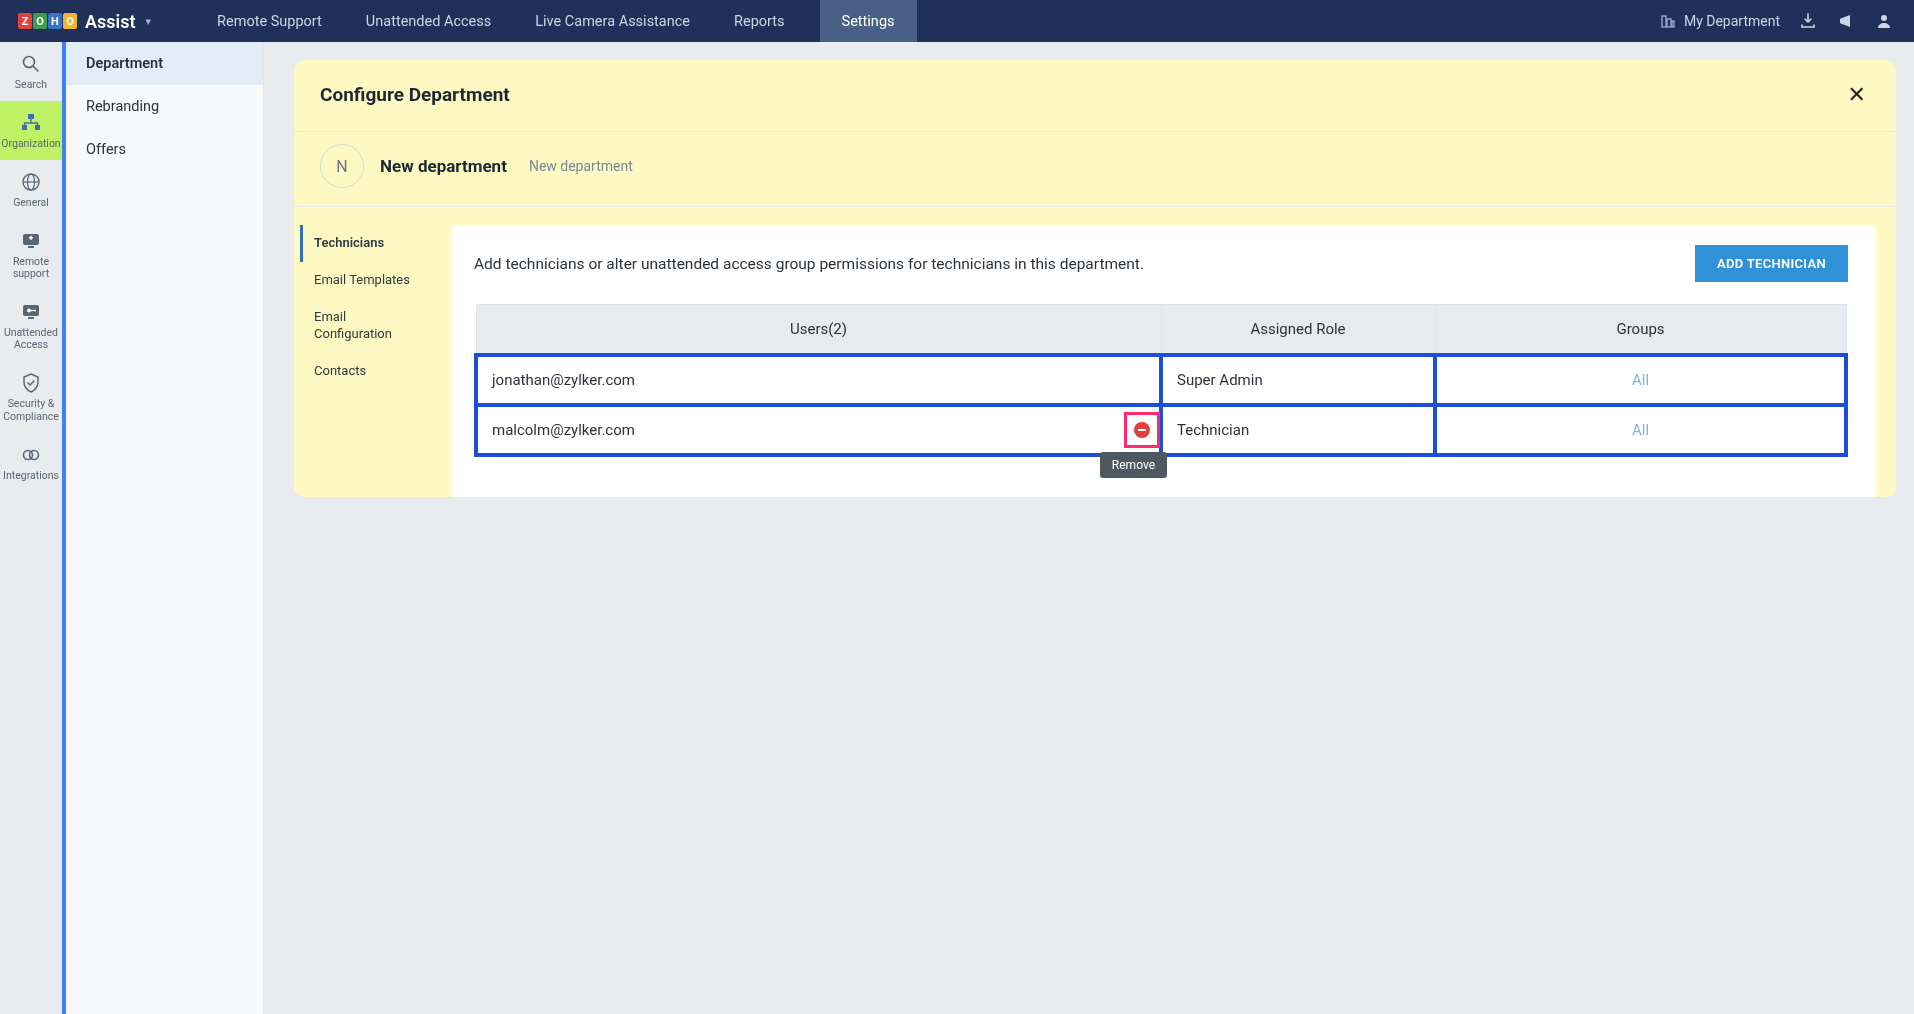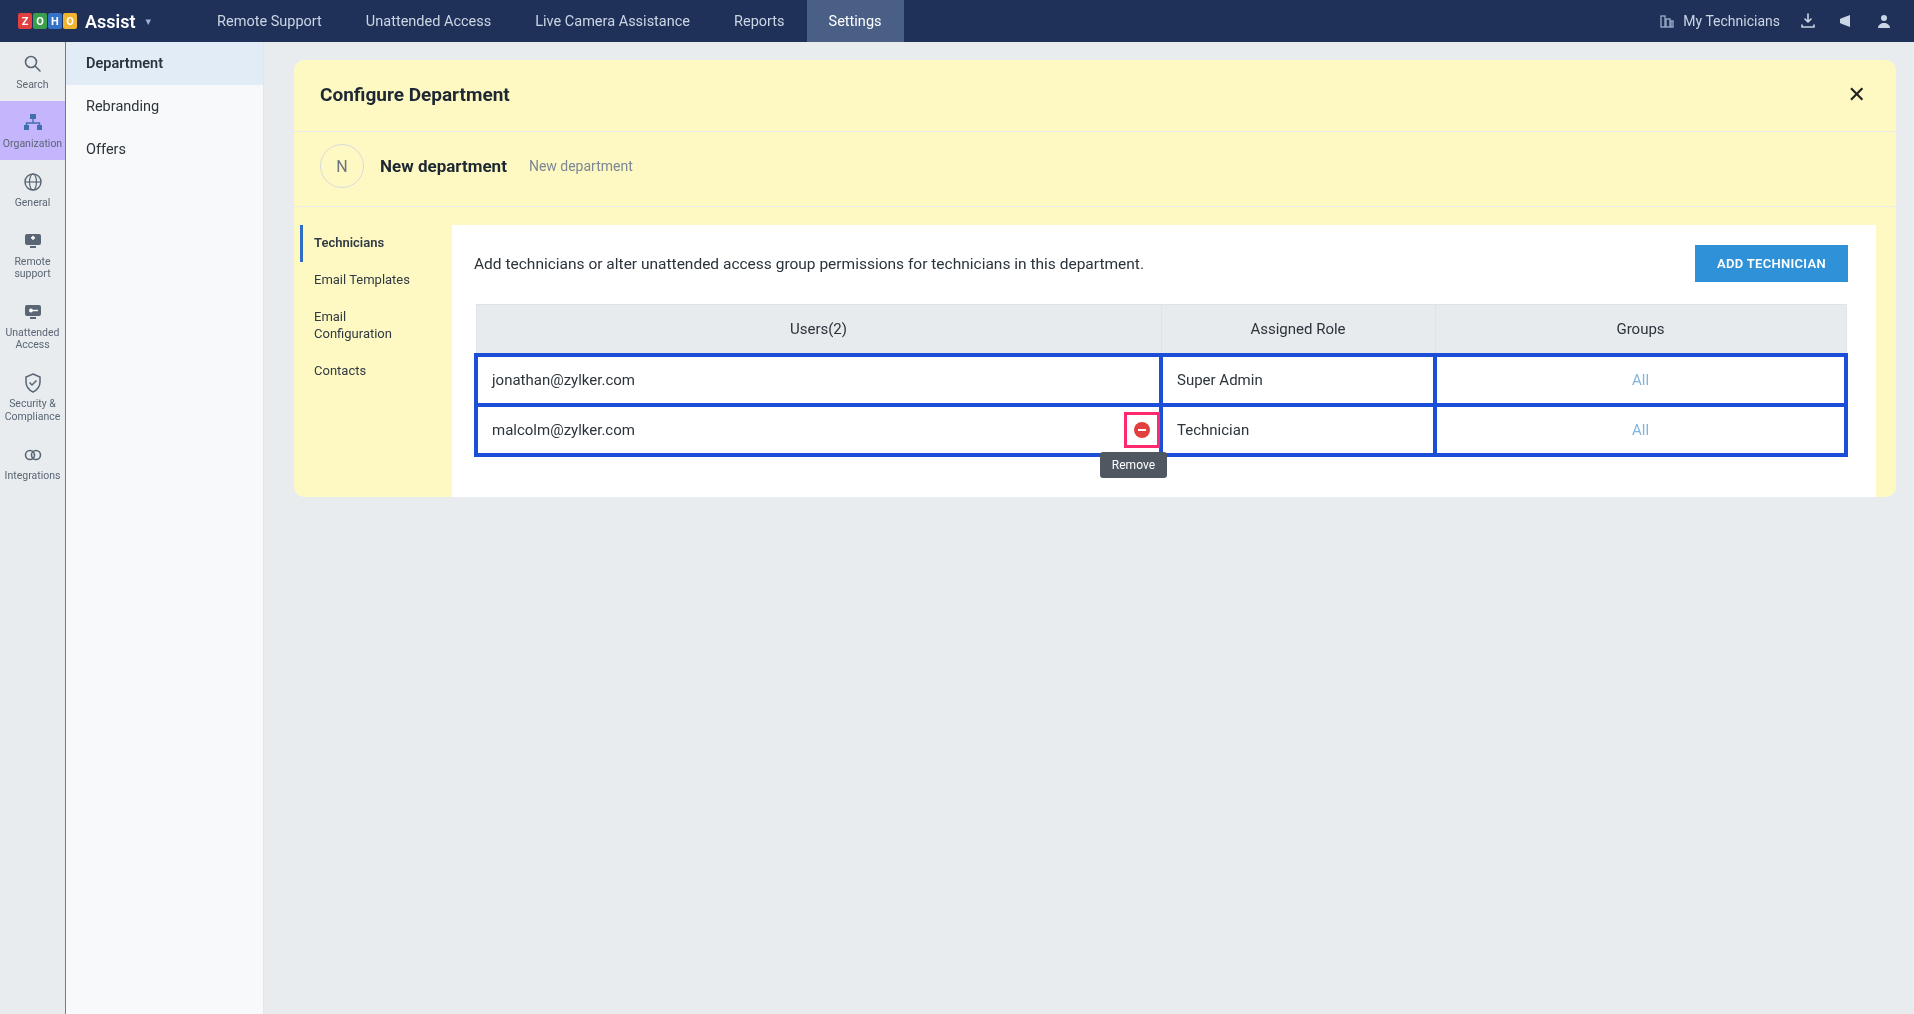--- a/index.html
+++ b/index.html
@@ -8,29 +8,29 @@
 
 .topbar { height:42px; background:#1f3059; display:flex; align-items:center; color:#cbd6e4; font-size:14px; }
 .logo { display:flex; align-items:center; margin-left:18px; margin-right:10px; }
 .logo-zoho { display:flex; gap:1px; }
 .logo-zoho span { width:14px; height:16px; display:inline-flex; align-items:center; justify-content:center; color:#fff; font-weight:700; font-size:11px; border-radius:2px; }
 .z1{background:#e23f3f}.z2{background:#3b9e4c}.z3{background:#3573c9}.z4{background:#f0b42e}
 .logo-assist { color:#fff; font-weight:600; font-size:18px; margin-left:8px; }
 .logo-caret { margin-left:10px; color:#9db0cc; font-size:11px; }
 .nav { display:flex; margin-left:34px; height:100%; }
 .nav-item { padding:0 22px; display:flex; align-items:center; height:100%; cursor:pointer; font-size:14.5px; color:#cbd6e4; }
-.nav-item.active { background:#4a5f85; color:#fff; }
+.nav-item.active { background:#4a5f85; color:#fff;margin-left:13px; }
 .topbar-right { margin-left:auto; display:flex; align-items:center; gap:18px; margin-right:20px; }
 .dept-selector { display:flex; align-items:center; gap:8px; color:#cbd6e4; font-size:14px; cursor:pointer; }
 .top-icon { width:20px; height:20px; display:flex; align-items:center; justify-content:center; cursor:pointer; color:#cbd6e4; }
 
 
-.rail { position:absolute; top:42px; left:0; width:66px; height:972px; background:#e8ecef; border-right:1px solid #3b82f6; display:flex; flex-direction:column; }
+.rail { position:absolute; top:42px; left:0; width:66px; height:972px; background:#e8ecef; border-right:4px solid #3b82f6; display:flex; flex-direction:column; }
 .rail-item { display:flex; flex-direction:column; align-items:center; padding:11px 2px 10px; cursor:pointer; color:#5a6674; font-size:10.5px; text-align:center; line-height:1.15; gap:4px; }
-.rail-item.active { background:#c4b5fd; }
+.rail-item.active { background:#bef264; }
 .rail-icon { width:22px; height:22px; display:flex; align-items:center; justify-content:center; }
 
 
 .sidebar2 { position:absolute; top:42px; left:66px; width:198px; height:972px; background:#f7f9fa; border-right:1px solid #e2e6ea; }
 .sidebar2-item { padding:13px 20px; font-size:14.5px; color:#2b333b; cursor:pointer; }
 .sidebar2-item.active { background:#e1ecf7; font-weight:600; }
 
 
 .main { position:absolute; top:42px; left:264px; right:0; bottom:0; background:#e8ecef; overflow:hidden; }
 .panel { margin:18px 18px 8px 30px; background:#fef9c3; border-radius:10px; }
@@ -85,21 +85,21 @@
     <div class="nav-item">Reports</div>
     <div class="nav-item active">Settings</div>
   </div>
   <div class="topbar-right">
     <div class="dept-selector">
       <svg width="16" height="16" viewBox="0 0 16 16">
           <rect x="2" y="3" width="4" height="11" fill="none" stroke="#9db0cc" stroke-width="1.3"></rect>
           <rect x="7" y="6" width="4" height="8" fill="none" stroke="#9db0cc" stroke-width="1.3"></rect>
           <rect x="12" y="8" width="2" height="6" fill="none" stroke="#9db0cc" stroke-width="1.3"></rect>
         </svg>
-      <span>My Technicians</span>
+      <span>My Department</span>
     </div>
     <div class="top-icon">
       <svg width="18" height="18" viewBox="0 0 18 18">
           <path d="M9 2v8m0 0l-3-3m3 3l3-3M3 13v2h12v-2" fill="none" stroke="#cbd6e4" stroke-width="1.6" stroke-linecap="round"></path>
         </svg>
     </div>
     <div class="top-icon">
       <svg width="18" height="18" viewBox="0 0 18 18">
           <path d="M3 7v4l2 1 8 3V3L5 6z" fill="#cbd6e4"></path>
         </svg>

